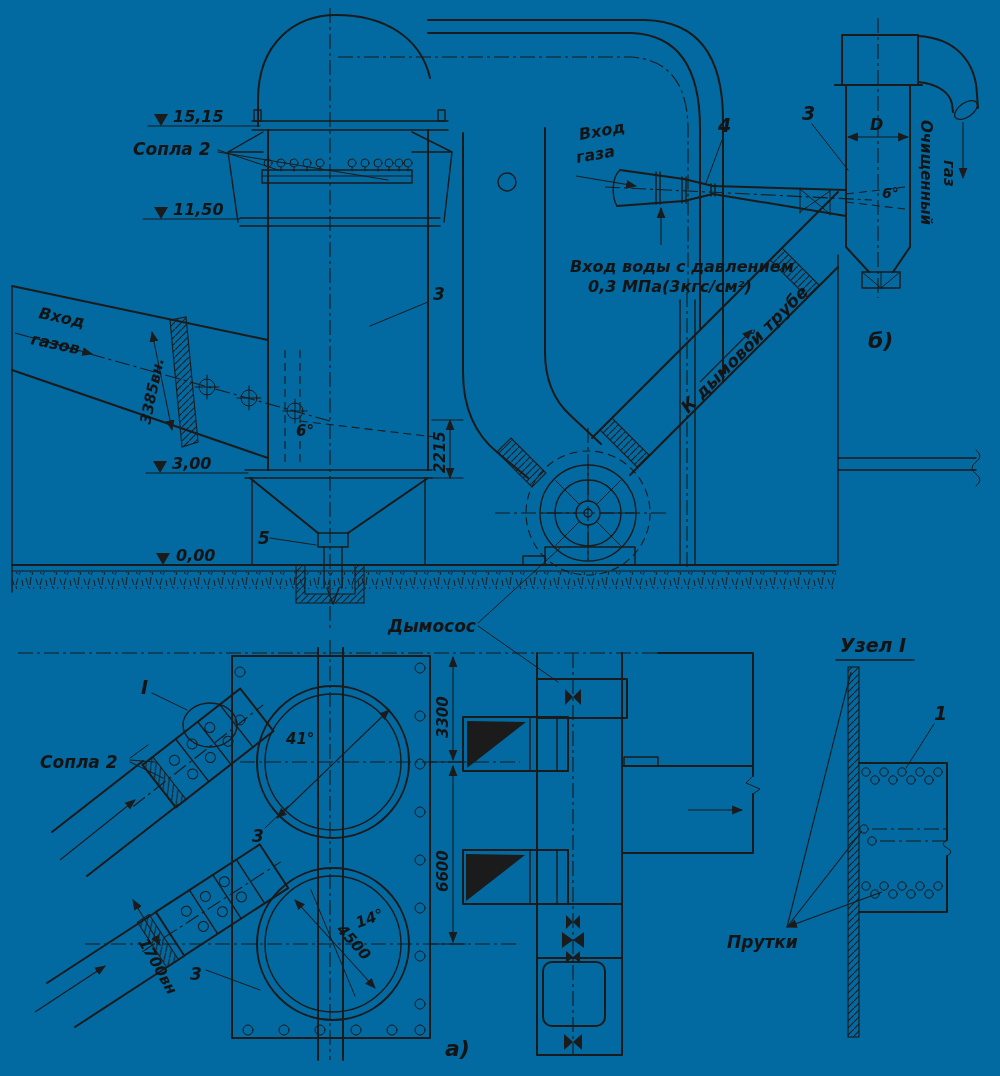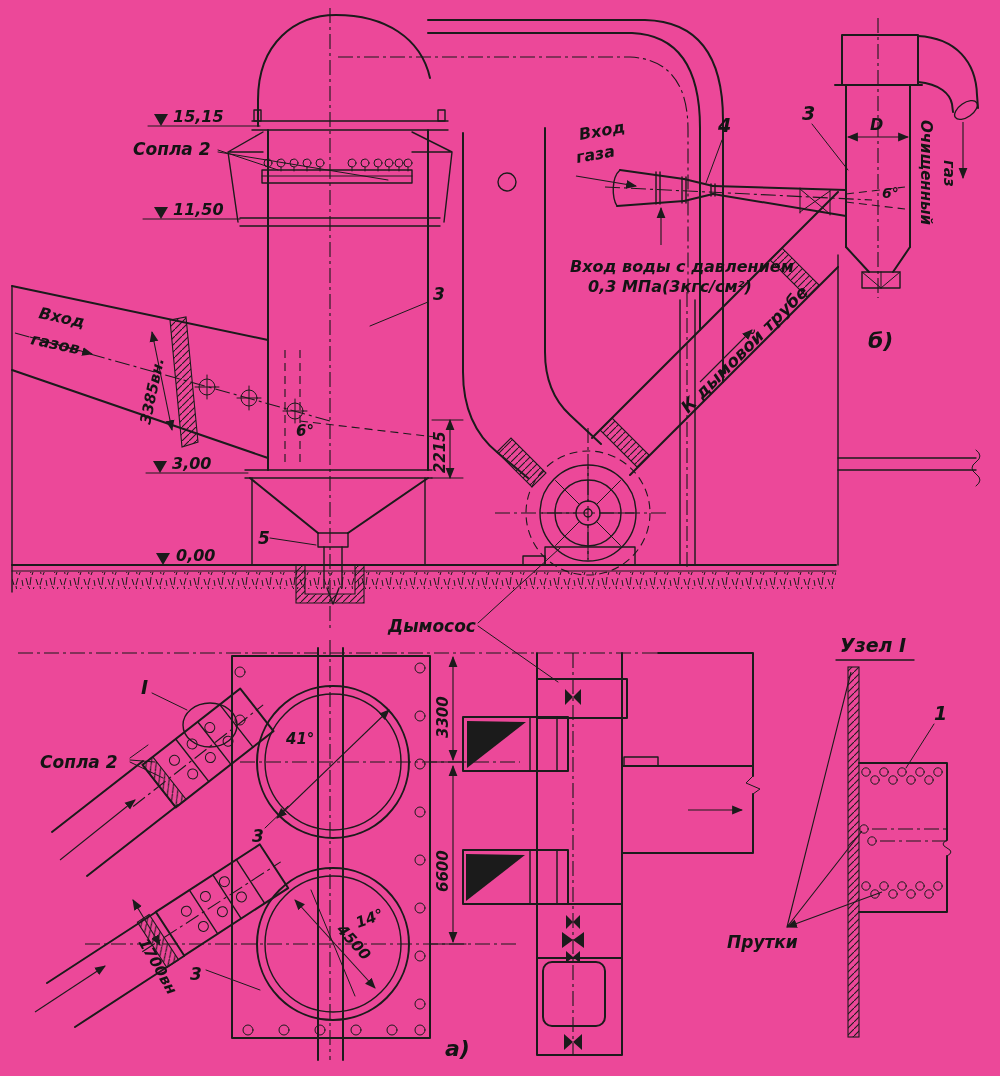--- a/index.html
+++ b/index.html
@@ -1,16 +1,16 @@
 <!DOCTYPE html>
 <html><head>
 <meta charset="utf-8">
 <style>
   html,body{margin:0;padding:0;background:#e8e6e0;}
-  .stage{width:1000px;height:1076px;background:#ec4899;position:relative;margin:0 auto;overflow:hidden;}
+  .stage{width:1000px;height:1076px;background:#0369a1;position:relative;margin:0 auto;overflow:hidden;}
   svg{display:block}
   .oln{fill:none;stroke:#1b1b1b;stroke-width:2;stroke-linecap:round;stroke-linejoin:round}
   .md {fill:none;stroke:#1b1b1b;stroke-width:1.4;stroke-linecap:round;stroke-linejoin:round}
   .tn {fill:none;stroke:#1b1b1b;stroke-width:1;stroke-linecap:round;stroke-linejoin:round}
   .cl {fill:none;stroke:#1b1b1b;stroke-width:1.1;stroke-dasharray:15 4 3 4}
   .dsh{fill:none;stroke:#1b1b1b;stroke-width:1.1;stroke-dasharray:8 5}
   .dim{fill:none;stroke:#1b1b1b;stroke-width:1.1}
   .blk{fill:#1b1b1b;stroke:none}
   .hat{fill:url(#ht);stroke:#1b1b1b;stroke-width:1.1}
   text{font-family:"DejaVu Sans","Liberation Sans",sans-serif;font-style:italic;font-weight:600;fill:#141414}

